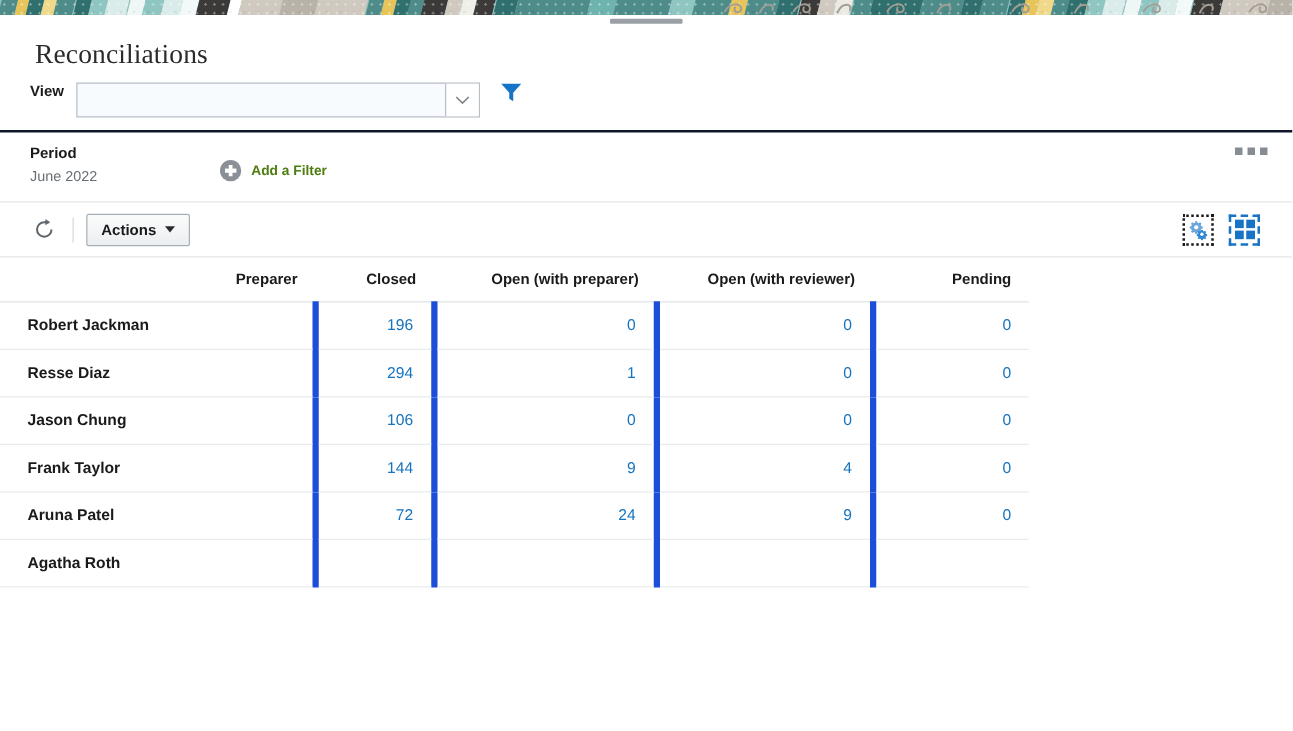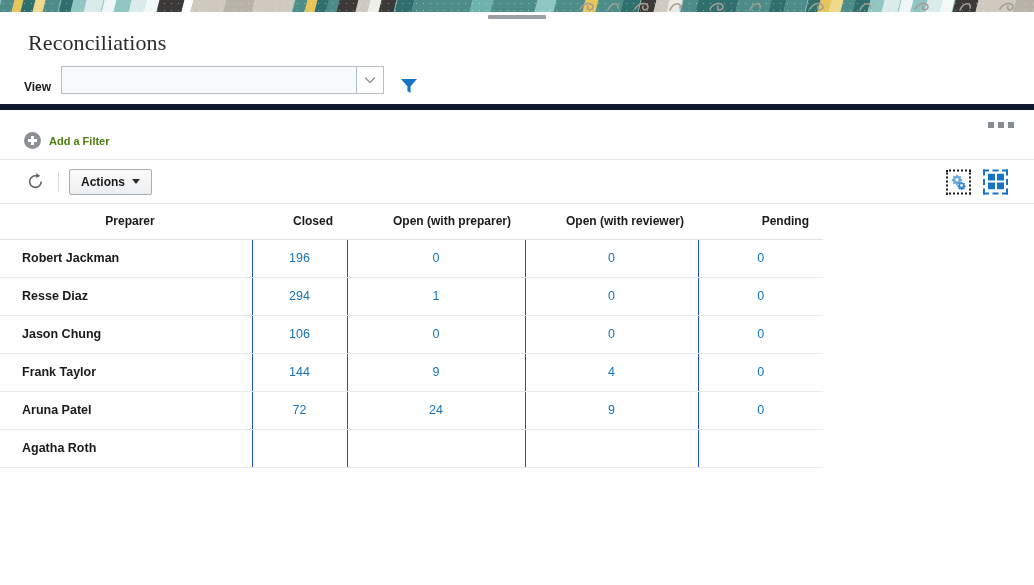--- a/index.html
+++ b/index.html
@@ -65,23 +65,23 @@
     font-family: "Liberation Serif", serif;
     font-size: 22px;
     color: #2b2b2b;
     padding: 8px 0 4px 28px;
     letter-spacing: .1px;
   }
 
   
   .view-row {
     display: flex;
-    align-items: flex-end;
+    align-items: flex-start;
     padding: 6px 2px 10px 24px;
-    border-bottom: 6px solid #0f172a;
+    border-bottom: 2px solid #0f172a;
     margin: 0 0 0 0;
   }
   .view-label {
     font-size: 12px;
     font-weight: bold;
     color: #1a1a1a;
     margin-right: 10px;
   }
   .view-select {
     display: flex;
@@ -251,28 +251,28 @@
   }
   table.recon th {
     font-size: 12px;
     font-weight: bold;
     color: #1a1a1a;
     text-align: right;
     padding: 10px 14px 11px 14px;
     border-bottom: 1px solid #dfe3e6;
     white-space: nowrap;
   }
-  table.recon th.col-name { text-align: center; padding-left: 22px; }
+  table.recon th.col-name { text-align: right; padding-left: 22px; }
   table.recon td {
     font-size: 12.5px;
     color: #1573bf;
-    text-align: center;
+    text-align: right;
     padding: 11px 14px 12px 14px;
     border-bottom: 1px solid #e9ecee;
-    border-left: 1px solid #1d4ed8;
+    border-left: 5px solid #1d4ed8;
     white-space: nowrap;
   }
   table.recon td.col-name {
     text-align: left;
     color: #1a1a1a;
     font-weight: bold;
     padding-left: 22px;
     border-left: 0;
   }
   table.recon td a {
@@ -386,20 +386,24 @@
       </span>
     </div>
     <span class="filter-funnel">
       <svg width="18" height="16" viewBox="0 0 18 16" aria-hidden="true">
         <path d="M1 1 H17 L10.6 8.2 V15 L7.4 13 V8.2 Z" fill="#1673c6"></path>
       </svg>
     </span>
   </div>
 
   <div class="filter-bar">
+    <div class="period-block">
+      <div class="period-label">Period</div>
+      <div class="period-value">June 2022</div>
+    </div>
     <div class="add-filter">
       <span class="plus-circle">
           <i></i>
         </span>
       <span class="add-filter-label">Add a Filter</span>
     </div>
     <div class="ellipsis-menu">
       <span></span>
       <span></span>
       <span></span>

